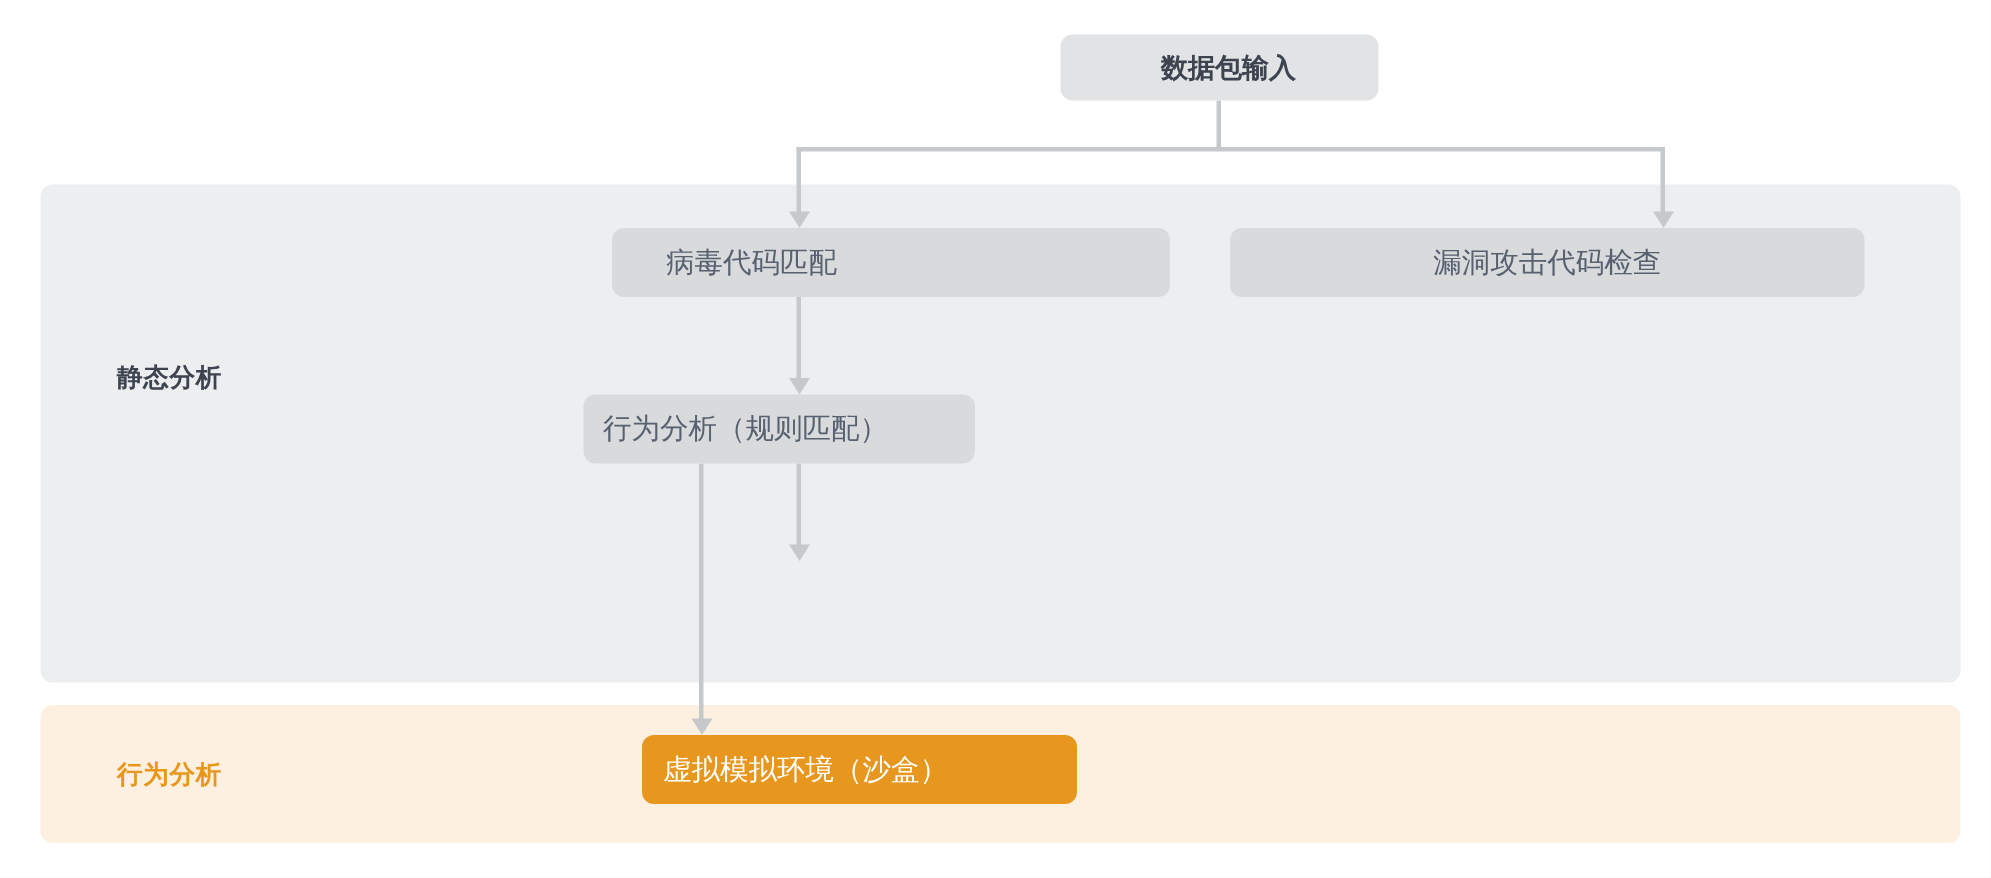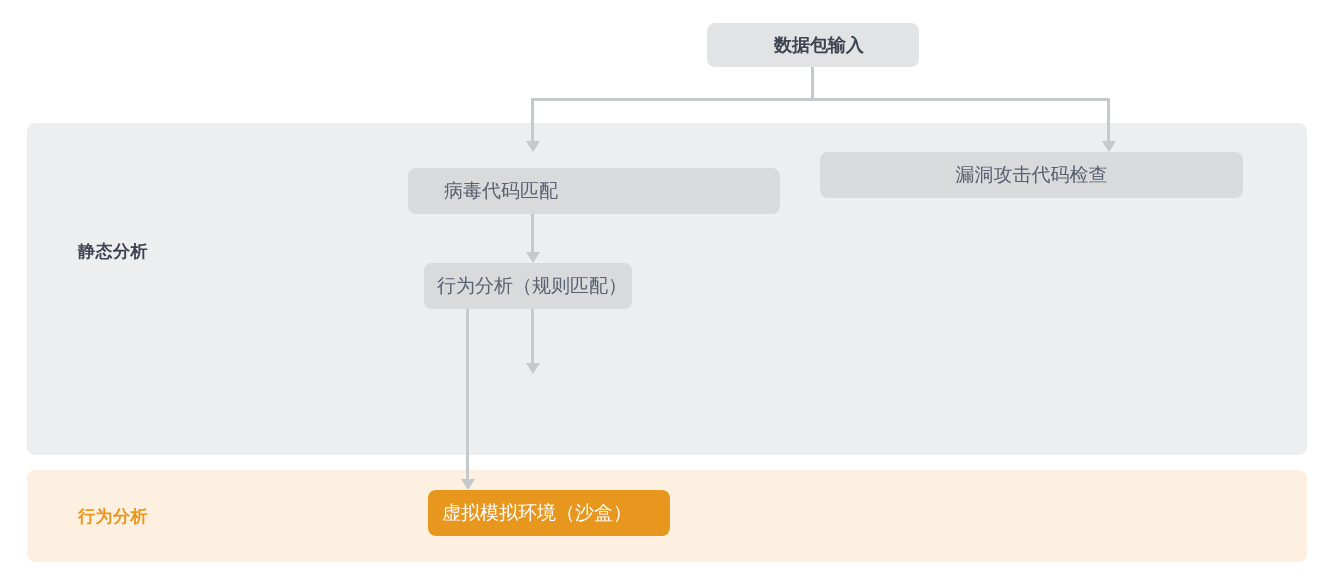--- a/index.html
+++ b/index.html
@@ -84,47 +84,46 @@
     font-size: 18px;
     justify-content: center;
     padding-left: 12px;
   }
   .node-virus {
     left: 408px;
     top: 152px;
     width: 372px;
     height: 46px;
     padding-left: 36px;
-    margin-top: 16px;
   }
   .node-exploit {
     left: 820px;
     top: 152px;
     width: 423px;
     height: 46px;
     justify-content: center;
   }
   .node-behavior {
-    left: 424px;
+    left: 389px;
     top: 263px;
-    width: 208px;
+    width: 261px;
     height: 46px;
     padding-left: 13px;
   }
   .node-url {
     left: 487px;
     top: 374px;
     width: 139px;
     height: 46px;
     justify-content: center;
   }
   .node-sandbox {
     left: 428px;
     top: 490px;
-    width: 242px;
+    width: 290px;
     height: 46px;
     background: #e7961e;
     color: #ffffff;
     padding-left: 14px;
   }
 
   
   .conn {
     position: absolute;
     background: #c6c9cb;

